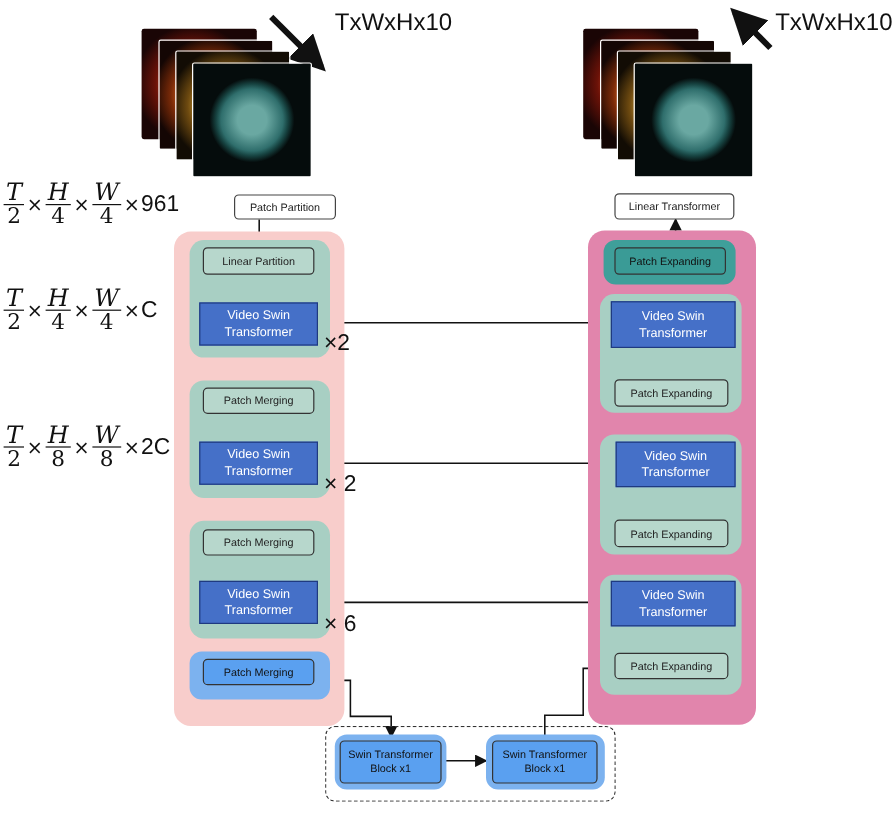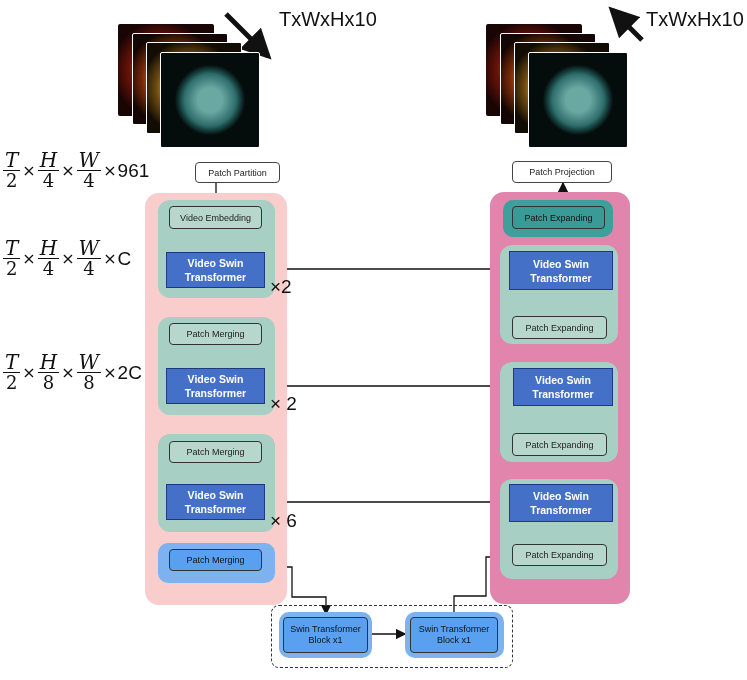--- a/index.html
+++ b/index.html
@@ -9,21 +9,21 @@
   .panel-left { background:#f8cdcb; border-radius:14px; }
   .panel-right { background:#e185ac; border-radius:14px; }
   .group { background:#a8cfc3; border-radius:12px; }
   .group-teal { background:#3f9f9a; border-radius:10px; }
   .group-blue { background:#7cb2ef; border-radius:10px; }
   .box-white { background:#ffffff; border:1px solid #444; border-radius:4px;
                font-size:9px; color:#222; display:flex; align-items:center; justify-content:center; text-align:center; }
   .box-light { background:#b7d7cc; border:1px solid #333; border-radius:4px;
                font-size:9px; color:#222; display:flex; align-items:center; justify-content:center; text-align:center; }
   .box-vst { background:#4570c8; border:1px solid #1f3a80; color:#fff;
-             font-size:10.5px; font-weight:bold; display:flex; align-items:center; justify-content:center; text-align:center; line-height:14px; }
+             font-size:10.5px; font-weight:normal; display:flex; align-items:center; justify-content:center; text-align:center; line-height:14px; }
   .box-blue { background:#5aa0f0; border:1px solid #333; border-radius:4px;
               font-size:9px; color:#111; display:flex; align-items:center; justify-content:center; text-align:center; line-height:11px; }
   .box-teal { background:#3a9b96; border:1px solid #333; border-radius:4px;
               font-size:9px; color:#111; display:flex; align-items:center; justify-content:center; }
   .mult { font-size:19px; color:#111; }
   .dim-text { font-size:19px; color:#111; font-family:"Liberation Sans", sans-serif; }
   .frac { display:inline-flex; flex-direction:column; align-items:center; vertical-align:middle; margin:0 1px; }
   .frac .num { font-family:"DejaVu Serif", serif; font-style:italic; font-size:20px; line-height:20px; border-bottom:1.5px solid #111; padding:0 2px; }
   .frac .den { font-family:"DejaVu Serif", serif; font-size:18px; line-height:20px; }
   .formula { display:flex; align-items:center; font-size:19px; color:#111; }
@@ -141,21 +141,21 @@
     </span>
   <span class="x">×</span>
     <span>2C</span>
 </div>
 
 <div class="abs box-white" style="left:166px;top:162px;width:85px;height:21px;margin-left:29px;">Patch Partition</div>
 
 <div class="abs panel-left" style="left:145px;top:193px;width:142px;height:412px;"></div>
 
 <div class="abs group" style="left:158px;top:200px;width:117px;height:98px;"></div>
-<div class="abs box-light" style="left:169px;top:206px;width:93px;height:23px;">Video Embedding</div>
+<div class="abs box-light" style="left:169px;top:206px;width:93px;height:23px;">Linear Partition</div>
 <div class="abs box-vst" style="left:166px;top:252px;width:99px;height:36px;">Video Swin Transformer</div>
 <div class="abs mult" style="left:270px;top:276px;">×2</div>
 
 <div class="abs group" style="left:158px;top:317px;width:117px;height:98px;"></div>
 <div class="abs box-light" style="left:169px;top:323px;width:93px;height:22px;">Patch Merging</div>
 <div class="abs box-vst" style="left:166px;top:368px;width:99px;height:36px;">Video Swin Transformer</div>
 <div class="abs mult" style="left:270px;top:393px;">× 2</div>
 
 <div class="abs group" style="left:158px;top:434px;width:117px;height:98px;"></div>
 <div class="abs box-light" style="left:169px;top:441px;width:93px;height:22px;">Patch Merging</div>
@@ -164,21 +164,21 @@
 
 <div class="abs group-blue" style="left:158px;top:543px;width:117px;height:40px;"></div>
 <div class="abs box-blue" style="left:169px;top:549px;width:93px;height:22px;">Patch Merging</div>
 
 <div class="abs" style="left:271px;top:605px;width:242px;height:63px;border:1.3px dashed #333;border-radius:8px;"></div>
 <div class="abs group-blue" style="left:279px;top:612px;width:93px;height:46px;"></div>
 <div class="abs box-blue" style="left:283px;top:617px;width:85px;height:36px;">Swin Transformer Block x1</div>
 <div class="abs group-blue" style="left:405px;top:612px;width:99px;height:46px;"></div>
 <div class="abs box-blue" style="left:410px;top:617px;width:88px;height:36px;">Swin Transformer Block x1</div>
 
-<div class="abs box-white" style="left:512px;top:161px;width:100px;height:22px;">Patch Projection</div>
+<div class="abs box-white" style="left:512px;top:161px;width:100px;height:22px;">Linear Transformer</div>
 
 <div class="abs panel-right" style="left:490px;top:192px;width:140px;height:412px;"></div>
 
 <div class="abs group-teal" style="left:503px;top:200px;width:110px;height:37px;"></div>
 <div class="abs box-teal" style="left:512px;top:206px;width:93px;height:23px;">Patch Expanding</div>
 
 <div class="abs group" style="left:500px;top:245px;width:118px;height:99px;"></div>
 <div class="abs box-vst" style="left:509px;top:251px;width:104px;height:39px;">Video Swin Transformer</div>
 <div class="abs box-light" style="left:512px;top:316px;width:95px;height:23px;">Patch Expanding</div>
 

